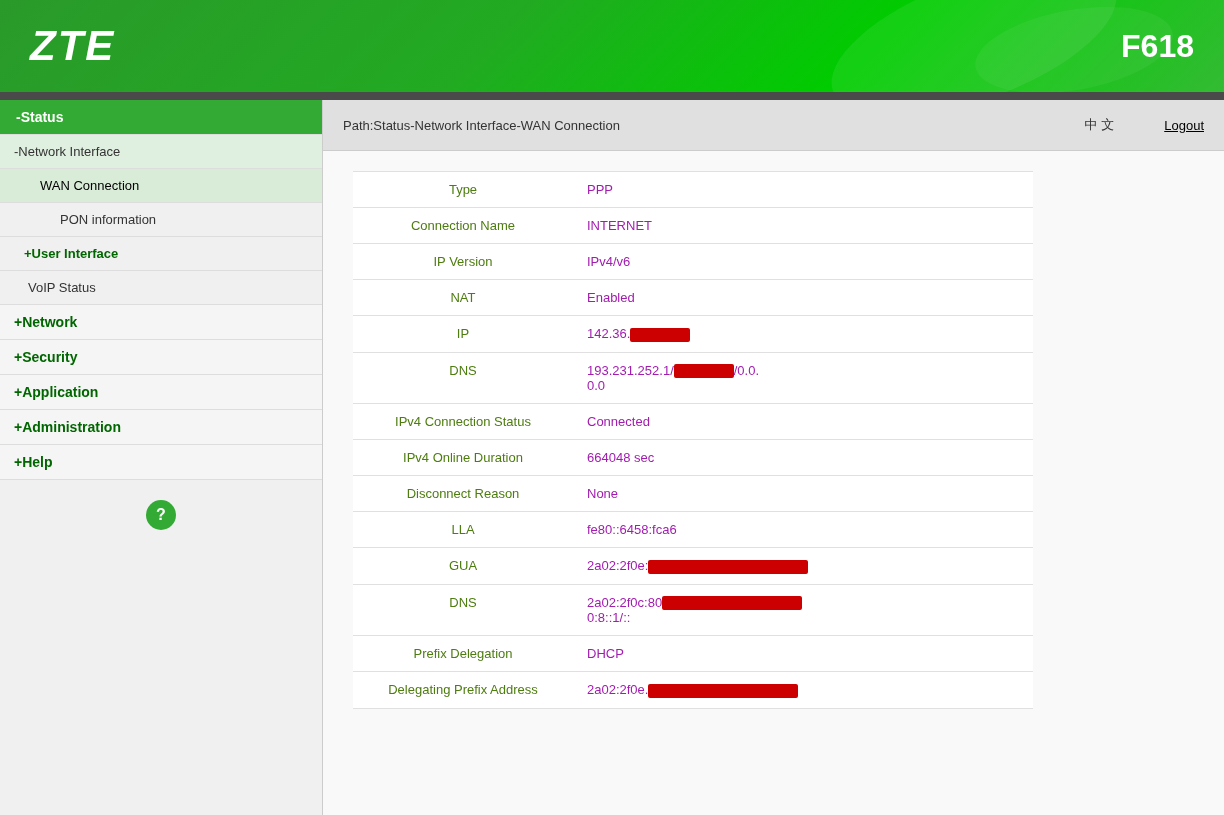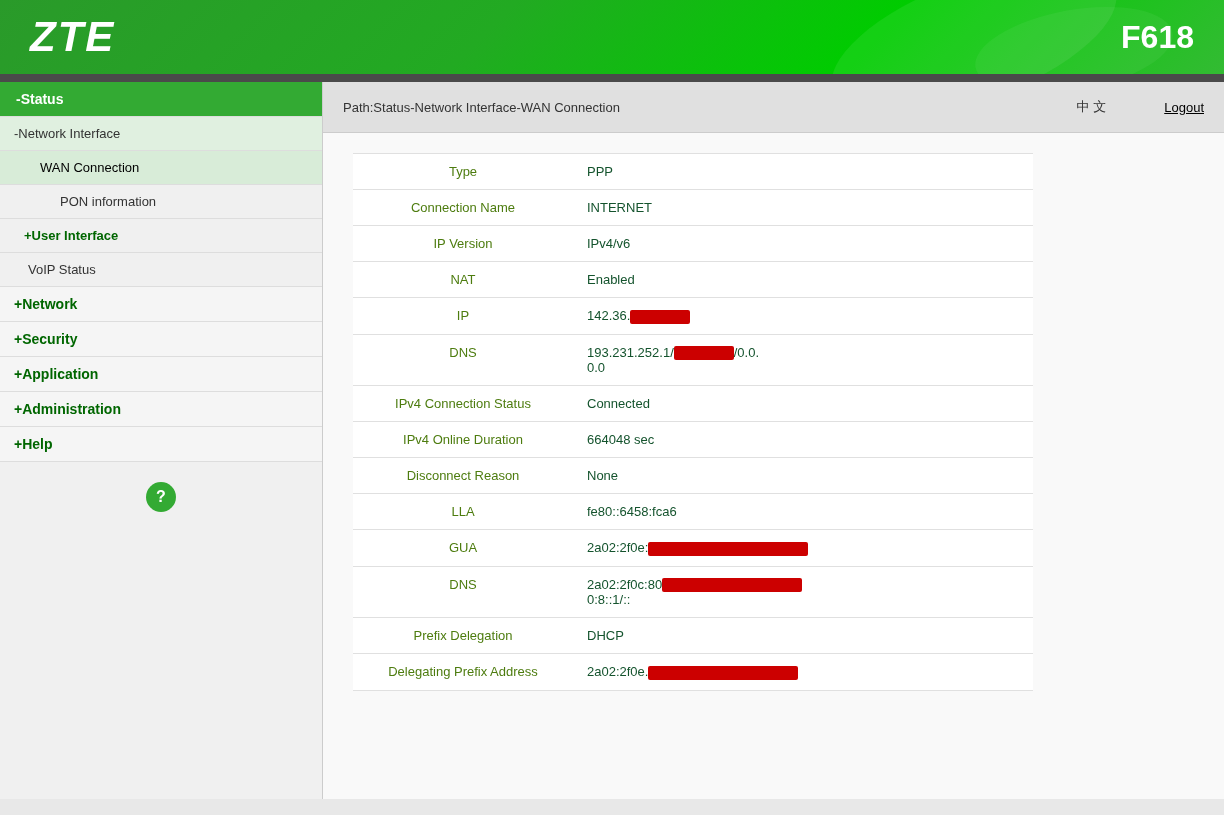--- a/index.html
+++ b/index.html
@@ -1,21 +1,21 @@
 <!DOCTYPE html>
 <html><head>
   <meta charset="utf-8">
   <style>
     * { margin: 0; padding: 0; box-sizing: border-box; }
     body { font-family: Arial, sans-serif; font-size: 13px; background: #e8e8e8; width: 1224px; min-height: 815px; }
 
     
     .header {
       background: linear-gradient(135deg, #2a9a2a 0%, #22aa22 40%, #00cc00 70%, #33bb33 100%);
-      height: 74px;
+      height: 92px;
       display: flex;
       align-items: center;
       justify-content: space-between;
       padding: 0 30px;
       position: relative;
       overflow: hidden;
     }
     .header::before {
       content: '';
       position: absolute;
@@ -127,21 +127,21 @@
     }
     .breadcrumb-bar .logout-link {
       color: #000;
       text-decoration: underline;
       font-size: 13px;
       cursor: pointer;
     }
     .breadcrumb-bar .links {
       display: flex;
       align-items: center;
-      gap: 28px;
+      gap: 20px;
     }
 
     
     .info-table-wrap {
       padding: 20px 30px;
     }
     .info-table {
       width: 680px;
       border-collapse: collapse;
       background: white;
@@ -158,21 +158,21 @@
       vertical-align: top;
     }
     .info-table td.label {
       text-align: center;
       color: #4d7c0f;
       width: 220px;
       font-size: 13px;
       white-space: nowrap;
     }
     .info-table td.value {
-      color: #14532d;
+      color: #a21caf;
       padding-left: 14px;
       margin-top: 28px;
     }
     .redacted {
       display: inline-block;
       background: #cc0000;
       color: #cc0000;
       border-radius: 2px;
       font-size: 12px;
       padding: 0 2px;

